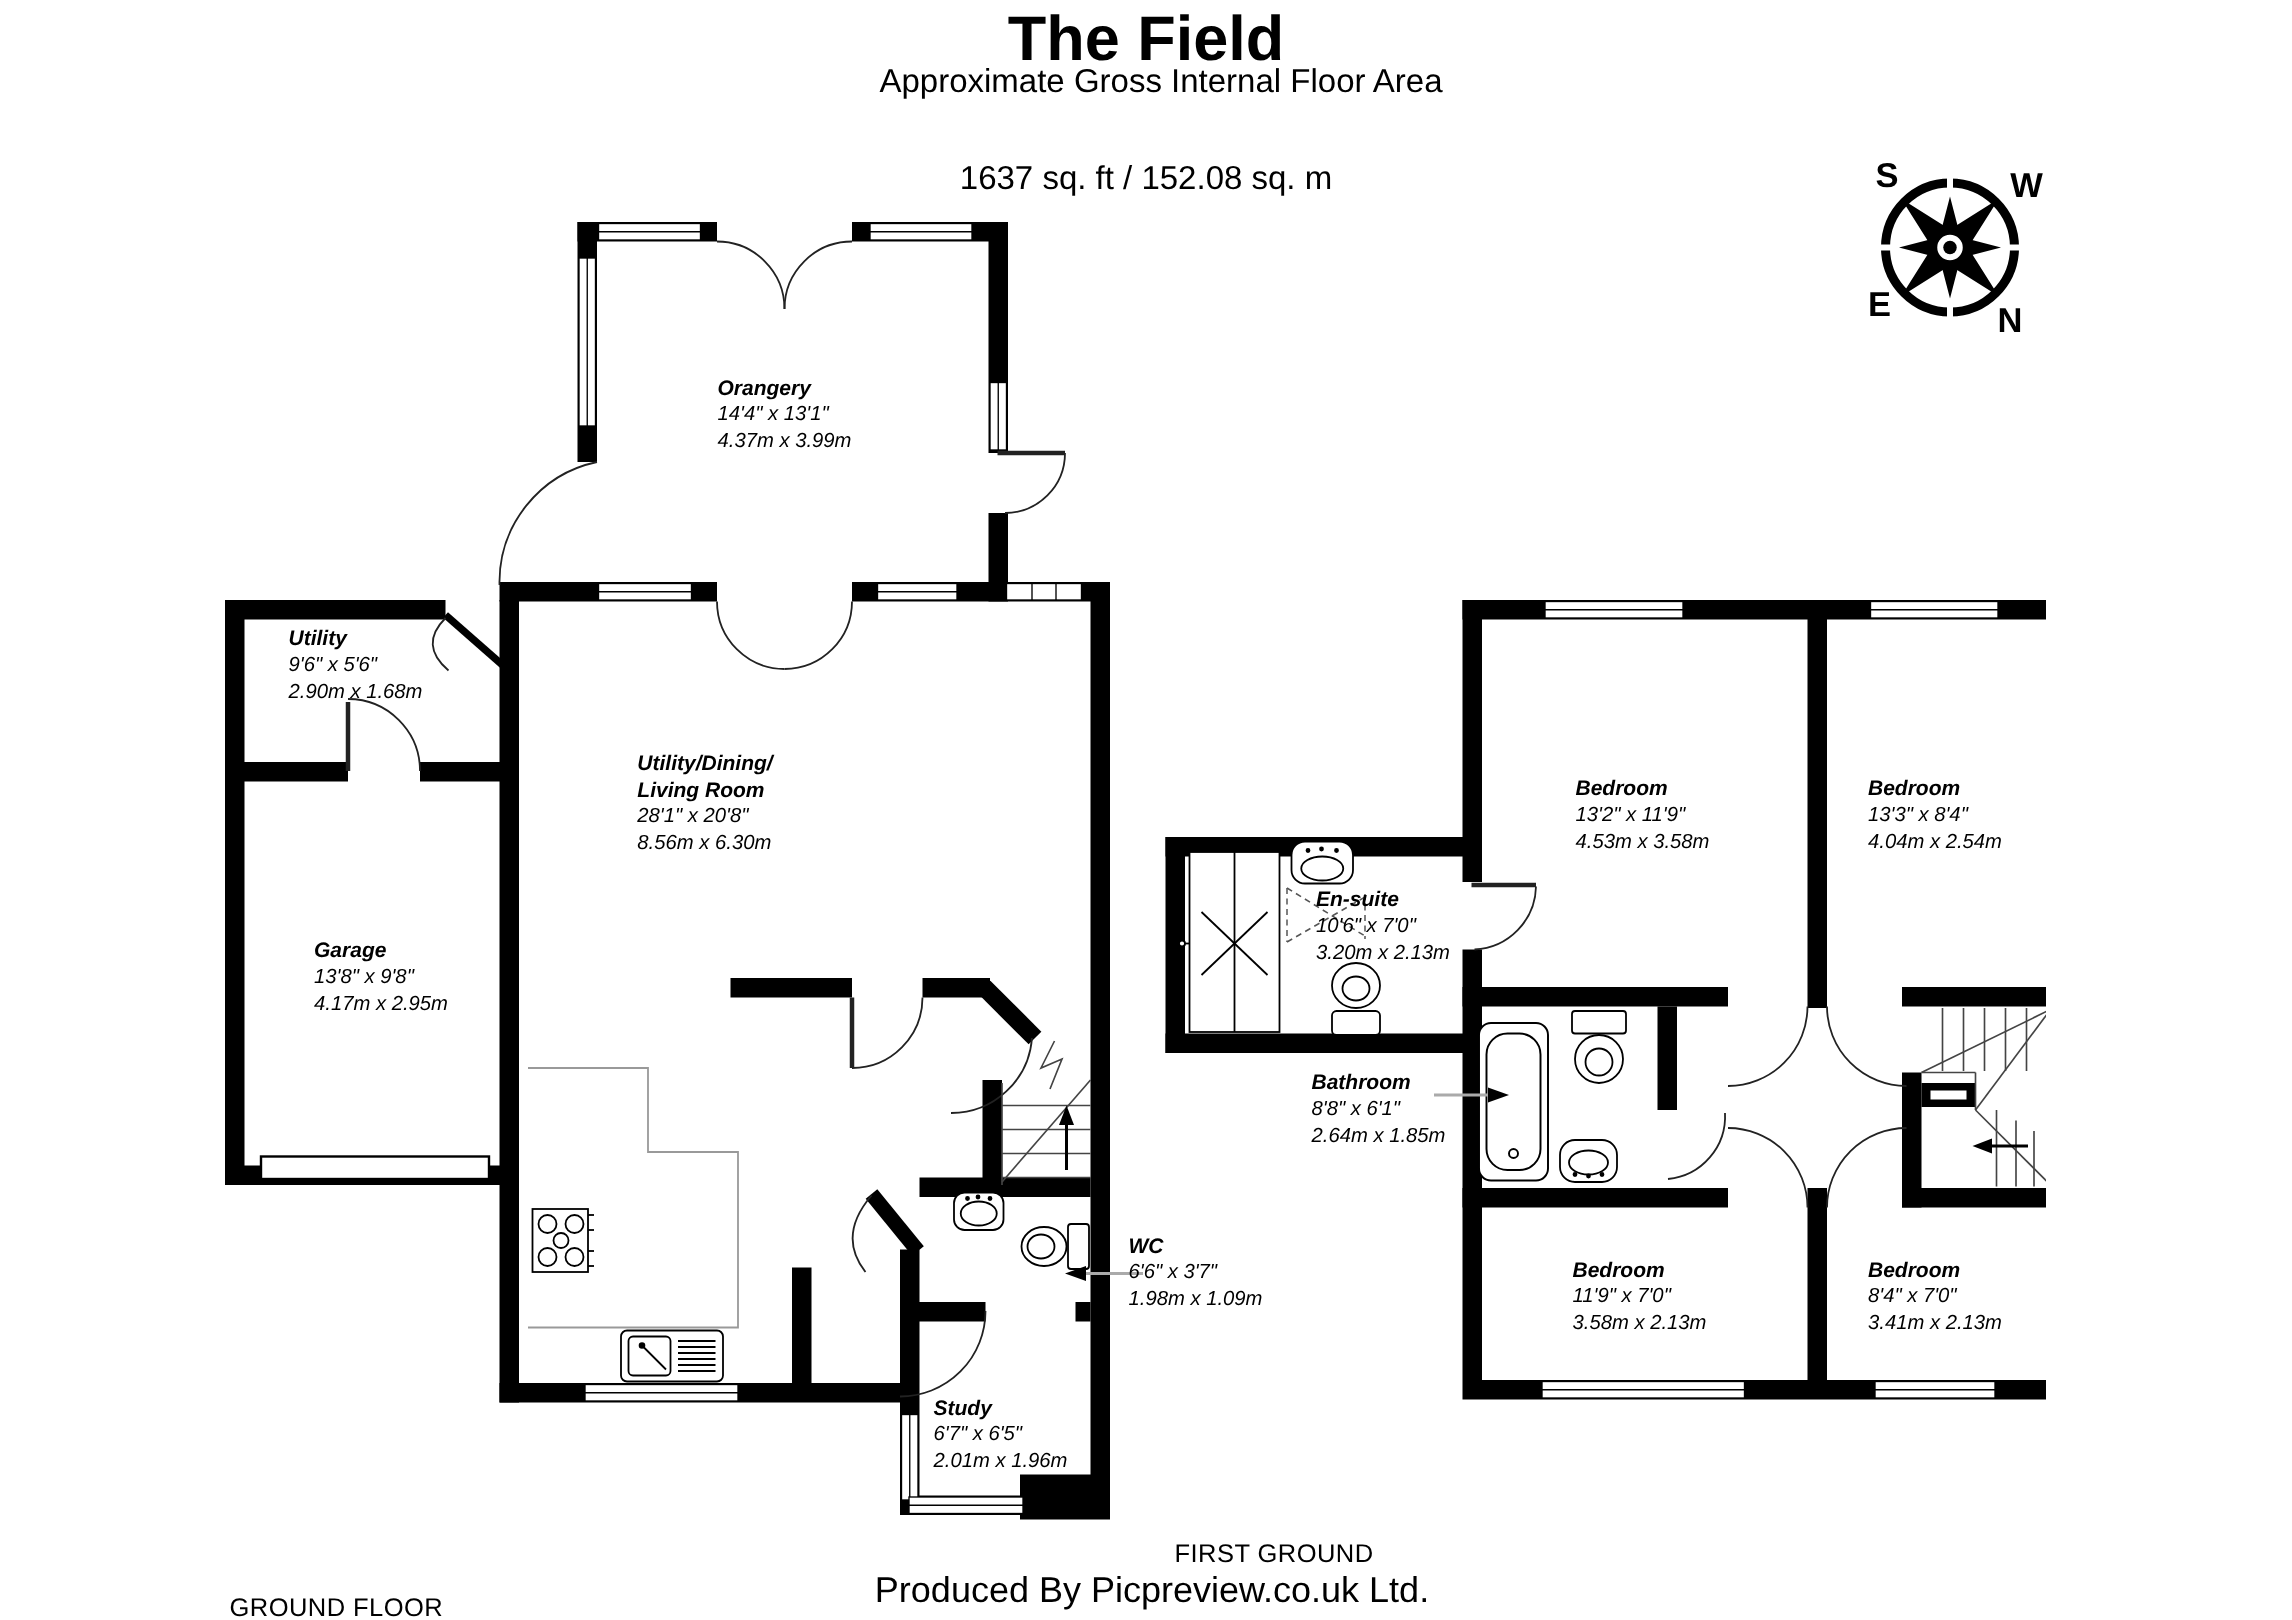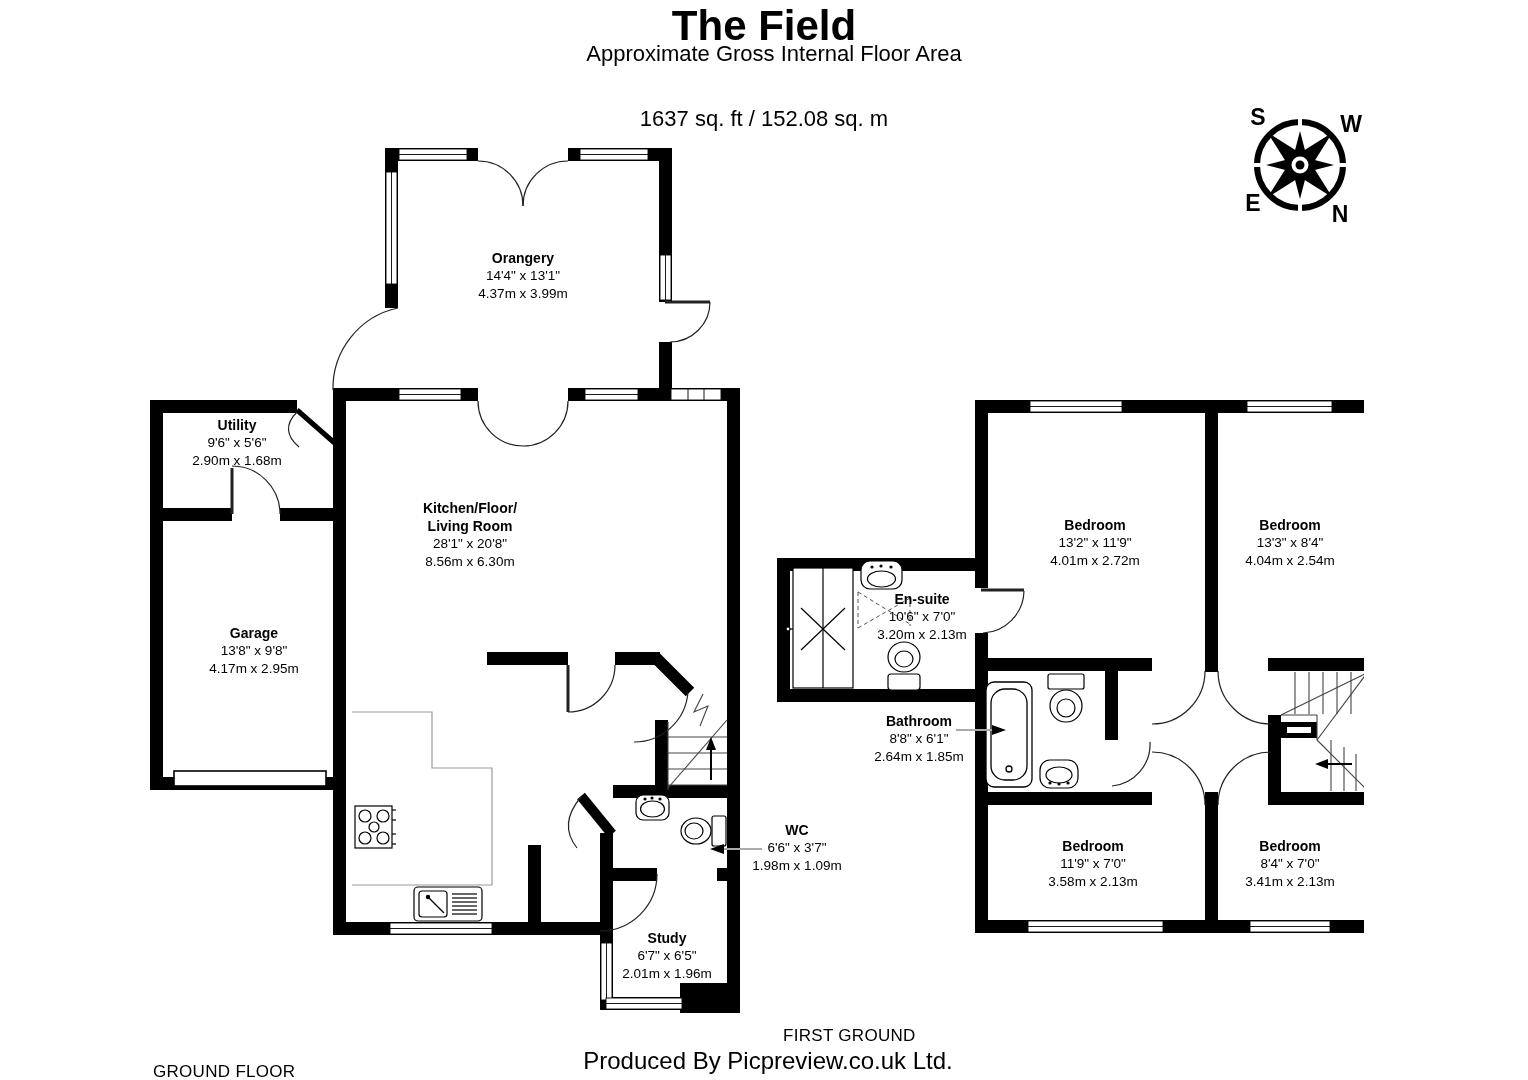--- a/index.html
+++ b/index.html
@@ -3,22 +3,22 @@
 <meta charset="utf-8">
 <style>
   html,body{margin:0;padding:0;background:#fff;}
   #canvas{position:relative;width:1364px;height:1080px;background:#fff;overflow:hidden;
           font-family:"Liberation Sans",sans-serif;color:#000;}
   #plan-svg{position:absolute;left:0;top:0;}
   .hdr{position:absolute;left:764px;transform:translateX(-50%);text-align:center;white-space:nowrap;}
   .hdr.t1{top:2px;font-size:42px;font-weight:bold;letter-spacing:0px;}
   .hdr.t2{top:41px;font-size:22px;margin-left:10px;}
   .hdr.t3{top:66px;font-size:22px;margin-top:40px;}
-  .room-label{position:absolute;transform:translateX(-50%);text-align:center;white-space:nowrap;
-              font-size:14px;line-height:18px;}
+  .room-label{position:absolute;transform:translateX(-50%);white-space:nowrap;
+              font-size:14px;line-height:18px;font-style:italic;}
   .room-label .rn{font-weight:bold;}
   .room-label .dim{font-weight:normal;font-size:13.5px;}
   .floor-label{position:absolute;font-size:17px;letter-spacing:0.3px;white-space:nowrap;}
   .footer{position:absolute;left:768px;top:1047px;transform:translateX(-50%);font-size:24px;white-space:nowrap;}
   .compass-letter{position:absolute;transform:translate(-50%,-50%);font-size:23px;font-weight:bold;}
 </style>
 </head>
 <body>
 
 <div id="canvas">
@@ -328,21 +328,21 @@
     <div class="rn">Orangery</div>
     <div class="dim">14'4" x 13'1"</div>
     <div class="dim">4.37m x 3.99m</div>
   </div>
   <div class="room-label" style="left:237px;top:416px">
     <div class="rn">Utility</div>
     <div class="dim">9'6" x 5'6"</div>
     <div class="dim">2.90m x 1.68m</div>
   </div>
   <div class="room-label" style="left:470px;top:499px">
-    <div class="rn">Kitchen/Floor/</div>
+    <div class="rn">Utility/Dining/</div>
     <div class="rn">Living Room</div>
     <div class="dim">28'1" x 20'8"</div>
     <div class="dim">8.56m x 6.30m</div>
   </div>
   <div class="room-label" style="left:254px;top:624px">
     <div class="rn">Garage</div>
     <div class="dim">13'8" x 9'8"</div>
     <div class="dim">4.17m x 2.95m</div>
   </div>
   <div class="room-label" style="left:797px;top:821px">
@@ -352,21 +352,21 @@
   </div>
   <div class="room-label" style="left:667px;top:929px">
     <div class="rn">Study</div>
     <div class="dim">6'7" x 6'5"</div>
     <div class="dim">2.01m x 1.96m</div>
   </div>
 
   <div class="room-label" style="left:1095px;top:516px">
     <div class="rn">Bedroom</div>
     <div class="dim">13'2" x 11'9"</div>
-    <div class="dim">4.01m x 2.72m</div>
+    <div class="dim">4.53m x 3.58m</div>
   </div>
   <div class="room-label" style="left:1290px;top:516px">
     <div class="rn">Bedroom</div>
     <div class="dim">13'3" x 8'4"</div>
     <div class="dim">4.04m x 2.54m</div>
   </div>
   <div class="room-label" style="left:922px;top:590px">
     <div class="rn">En-suite</div>
     <div class="dim">10'6" x 7'0"</div>
     <div class="dim">3.20m x 2.13m</div>

